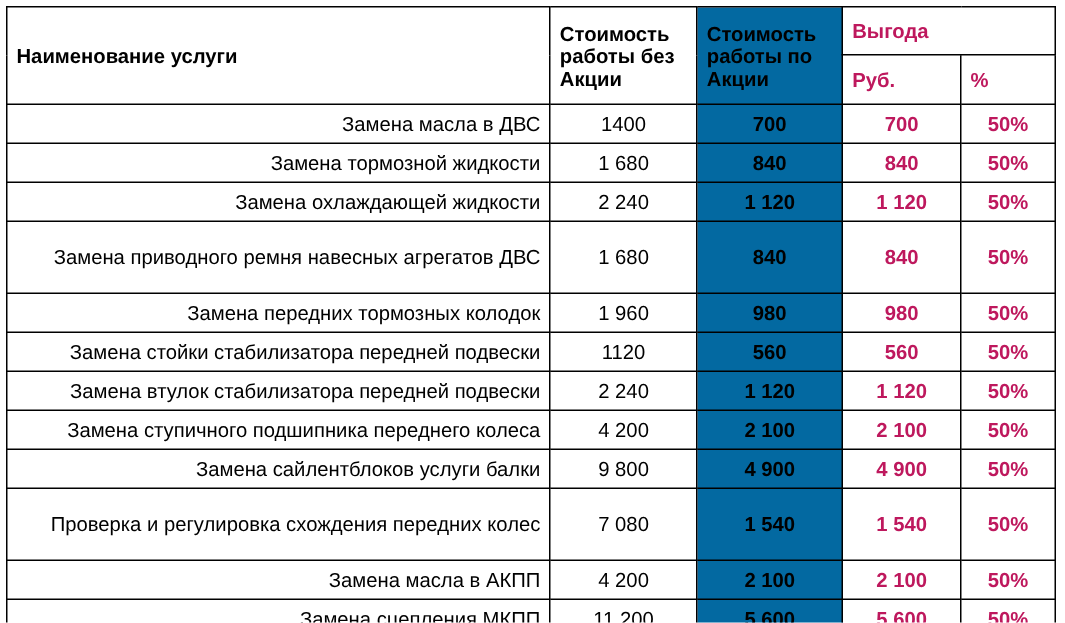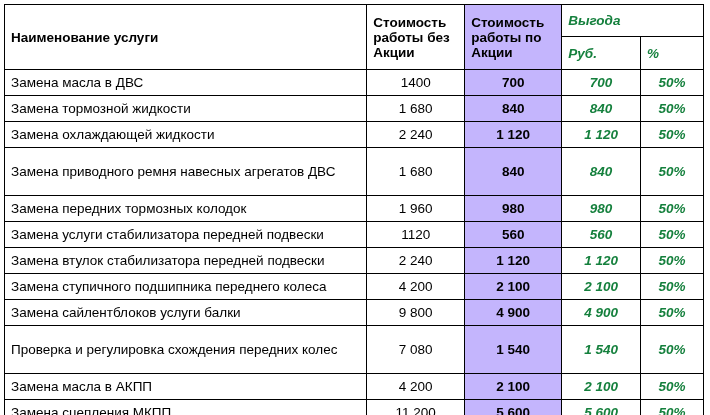--- a/index.html
+++ b/index.html
@@ -10,24 +10,24 @@
       border-collapse: collapse;
       font-family: "Liberation Sans", sans-serif;
       font-size: 13.5px; color: #000;
     }
     table.price td, table.price th {
       border: 1.5px solid #000;
       padding: 0 6px;
       line-height: 15px;
     }
     th { font-weight: bold; text-align: left; vertical-align: middle; }
-    td.name { text-align: left; }
+    td.name { text-align: right; }
     td.num { text-align: center; margin-top: 32px; }
-    td.promo, th.promo { background: #c4b5fd; font-weight: bold; }
-    .red { color: #15803d; font-weight: bold; font-style: italic; }
+    td.promo, th.promo { background: #0369a1; font-weight: bold; }
+    .red { color: #be185d; font-weight: bold; }
     tr.head1 { height: 32px; }
     tr.head2 { height: 33px; }
     tr.row { height: 26px; }
     tr.row.tall { height: 48px; }
   </style>
 </head>
 <body>
 
 <table class="price">
   <colgroup>
@@ -78,21 +78,21 @@
     <td class="num red">50%</td>
   </tr>
   <tr class="row">
     <td class="name">Замена передних тормозных колодок</td>
     <td class="num">1 960</td>
     <td class="num promo">980</td>
     <td class="num red">980</td>
     <td class="num red">50%</td>
   </tr>
   <tr class="row">
-    <td class="name">Замена услуги стабилизатора передней подвески</td>
+    <td class="name">Замена стойки стабилизатора передней подвески</td>
     <td class="num">1120</td>
     <td class="num promo">560</td>
     <td class="num red">560</td>
     <td class="num red">50%</td>
   </tr>
   <tr class="row">
     <td class="name">Замена втулок стабилизатора передней подвески</td>
     <td class="num">2 240</td>
     <td class="num promo">1 120</td>
     <td class="num red">1 120</td>

